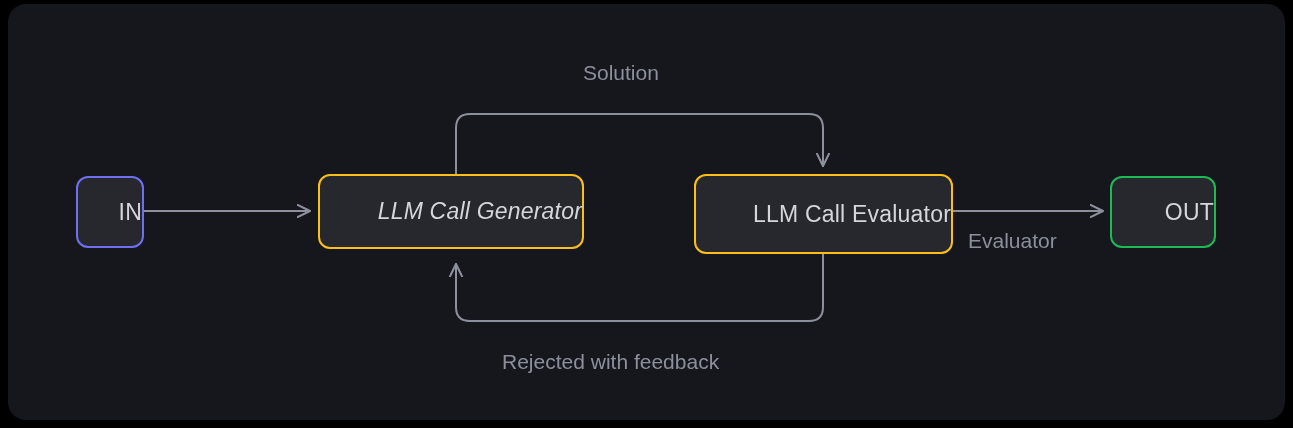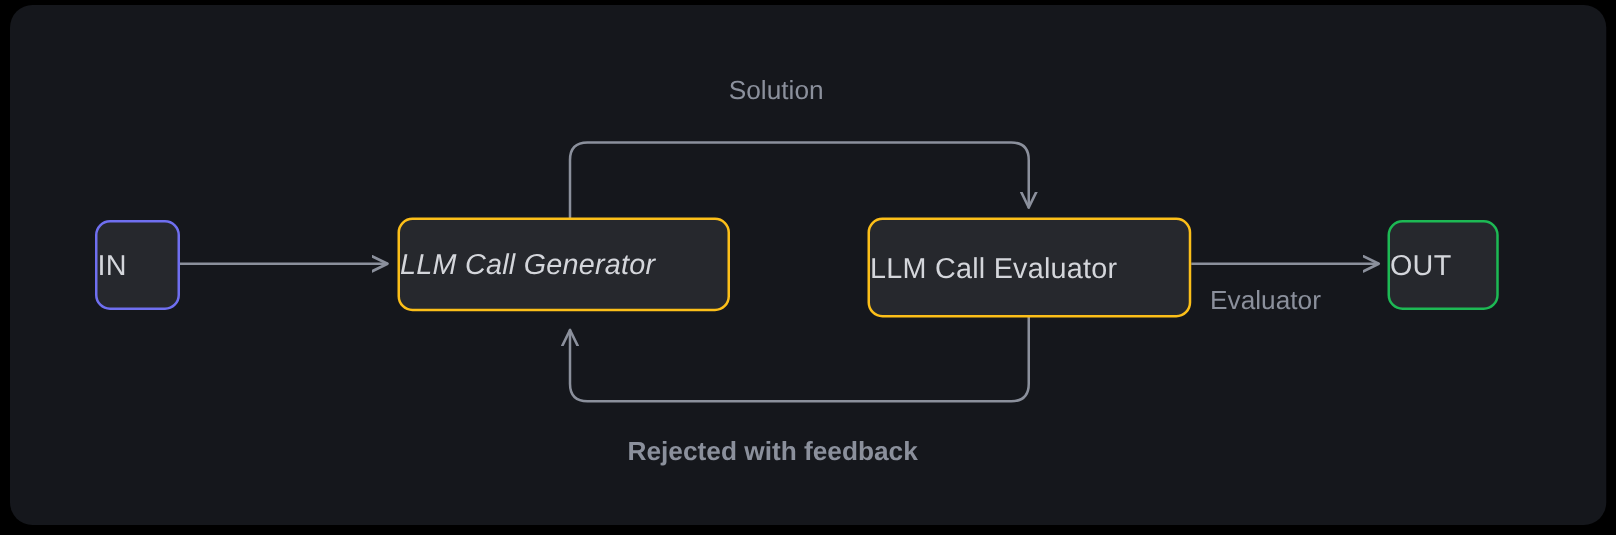--- a/index.html
+++ b/index.html
@@ -33,21 +33,21 @@
     top: 0;
     width: 1293px;
     height: 428px;
   }
   .node {
     position: absolute;
     box-sizing: border-box;
     background: #26282d;
     display: flex;
     align-items: center;
-    justify-content: flex-start;
+    justify-content: flex-end;
     color: #d4d6db;
     letter-spacing: 0.2px;
   }
   .node-terminal {
     border-radius: 12px;
     border-width: 2px;
     border-style: solid;
     font-size: 23px;
   }
   .node-process {
@@ -59,21 +59,21 @@
   #node-in {
     left: 76px;
     top: 176px;
     width: 68px;
     height: 72px;
     border-color: #6f6ff0;
   }
   #node-out {
     left: 1110px;
     top: 176px;
-    width: 89px;
+    width: 106px;
     height: 72px;
     border-color: #1db954;
   }
   #node-generator {
     left: 318px;
     top: 174px;
     width: 266px;
     height: 75px;
     border-color: #fcbf19;
     font-style: italic;
@@ -92,21 +92,20 @@
     white-space: nowrap;
   }
   #label-solution {
     left: 583px;
     top: 61px;
     text-align: center;
   }
   #label-rejected {
     left: 502px;
     top: 350px;
-    font-weight: bold;
   }
   #label-accepted {
     left: 968px;
     top: 229px;
   }
 </style>
 </head>
 <body>
 
 <div id="canvas">

